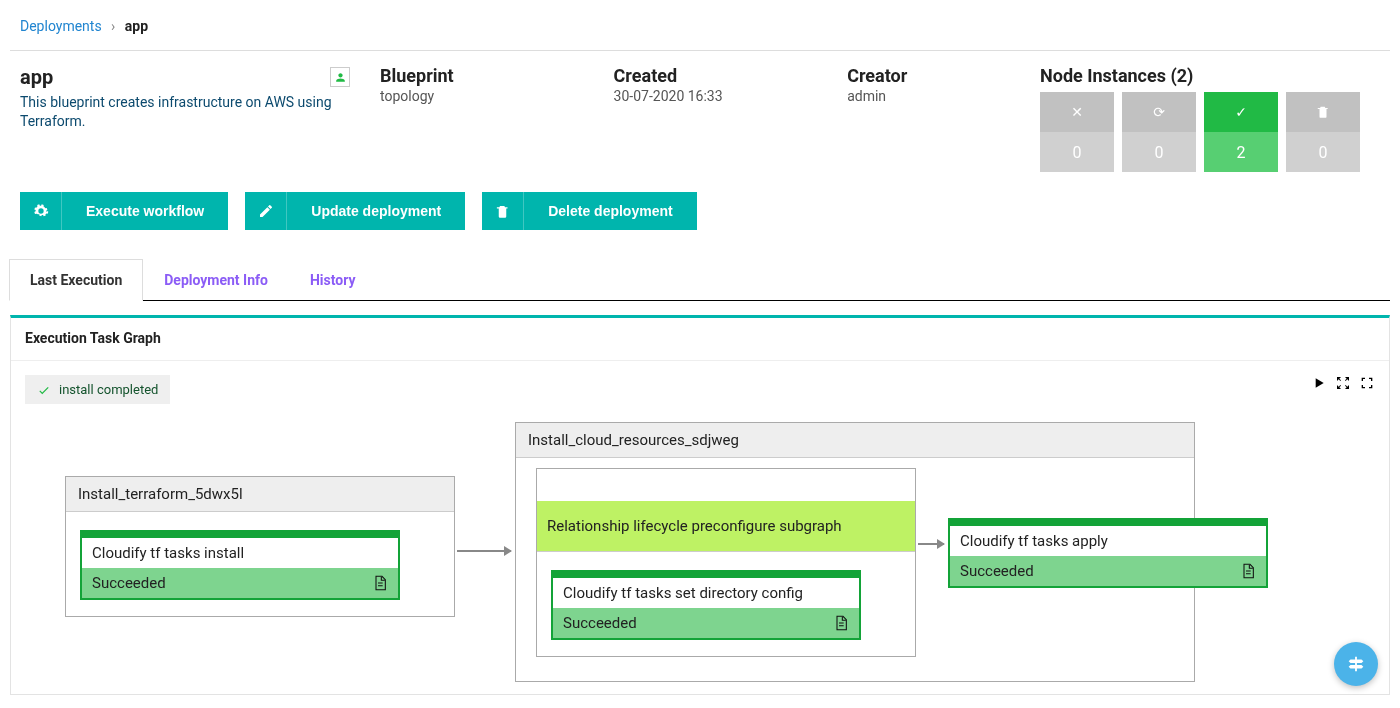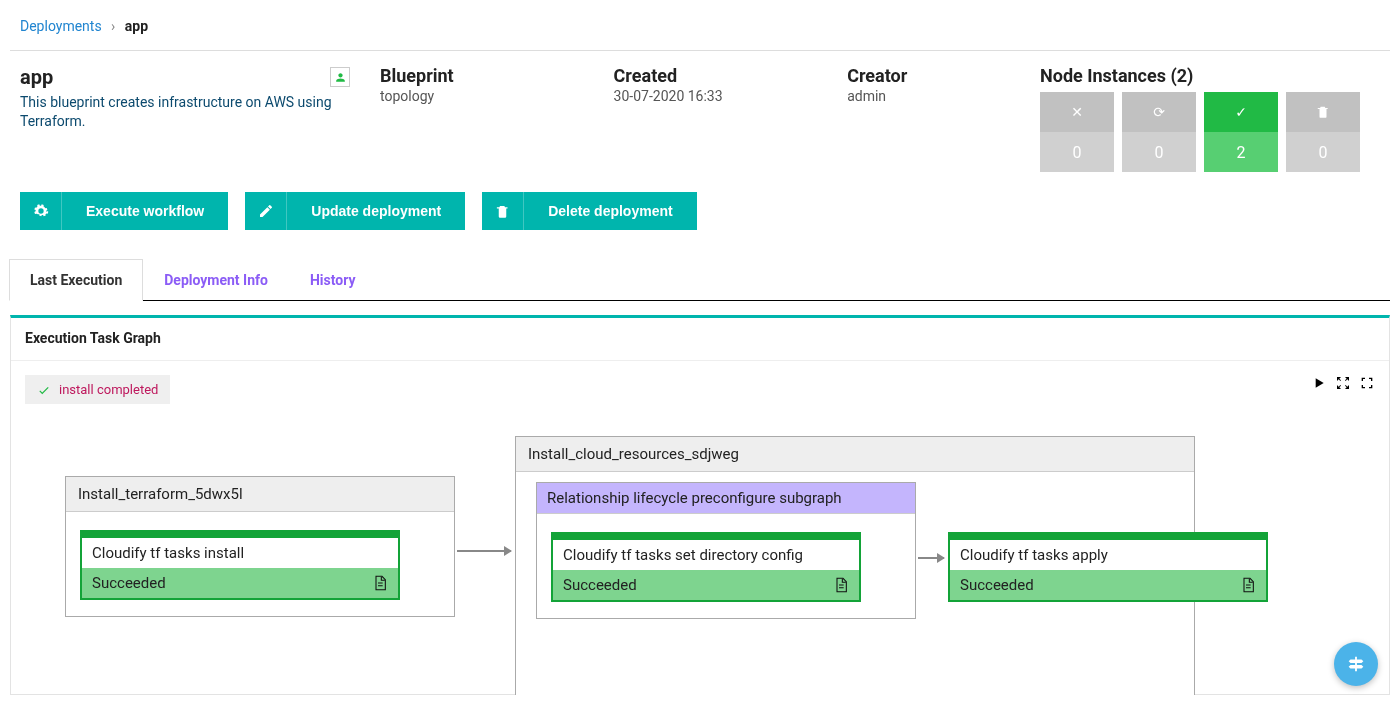--- a/index.html
+++ b/index.html
@@ -35,35 +35,35 @@
   .btn .text-part { padding:0 24px; }
 
   .tabs { display:flex; border-bottom:1px solid #000000; margin-left:-1px; }
   .tab { padding:12px 20px; color:#333; font-weight:700; font-size:14px; border:1px solid transparent; cursor:pointer; position:relative; top:1px; }
   .tab.active { border:1px solid #ddd; border-bottom:1px solid #fff; background:#fff; }
   .tab:not(.active) { font-weight:700; color:#8b5cf6; }
 
   .panel { border-top:3px solid #00b5ad; border-left:1px solid #e3e3e3; border-right:1px solid #e3e3e3; border-bottom:1px solid #e3e3e3; margin:14px 0 0 0; padding:0; background:#fff; }
   .panel-title { font-weight:700; font-size:14px; padding:12px 14px 14px 14px; }
   .panel-inner { border-top:1px solid #eee; padding:14px; position:relative; }
-  .status-chip { display:inline-flex; align-items:center; gap:8px; background:#efefef; padding:7px 12px; font-size:13px; color:#be185d; }
+  .status-chip { display:inline-flex; align-items:center; gap:8px; background:#efefef; padding:7px 12px; font-size:13px; color:#14532d; }
   .status-chip svg { width:14px; height:14px; }
   .graph-controls { position:absolute; top:14px; right:14px; display:flex; gap:8px; align-items:center; }
   .graph-controls .ctrl { cursor:pointer; color:#111; }
 
   .graph-area { position:relative; height:260px; margin-top:16px; }
   .node-box { position:absolute; border:1px solid #aaa; background:#fff; }
   .node-title { background:#eee; border-bottom:1px solid #ccc; padding:8px 12px; font-size:15px; }
   .node-body { padding:18px 14px 16px 14px; }
   .task-card { border:2px solid #13a338; background:#fff; width:320px; }
   .task-card .bar { background:#13a338; height:6px; }
   .task-card .task-title { padding:6px 10px; font-size:15px; }
   .task-card .task-status { background:#7ed48f; padding:6px 10px; font-size:15px; display:flex; justify-content:space-between; align-items:center; }
   .sub-box { border:1px solid #aaa; background:#fff; }
-  .sub-title { background:#c4b5fd; border-bottom:1px solid #ccc; padding:6px 10px; font-size:15px; }
+  .sub-title { background:#bef264; border-bottom:1px solid #ccc; padding:16px 10px; font-size:15px;margin-top:32px; }
   .sub-body { padding:18px 14px 16px 14px; }
 
   .arrow { position:absolute; height:2px; background:#888; }
   .arrow::after { content:""; position:absolute; right:-1px; top:-4px; border-left:8px solid #888; border-top:5px solid transparent; border-bottom:5px solid transparent; }
 
   .fab { position:fixed; right:22px; bottom:22px; width:44px; height:44px; border-radius:50%; background:#4bb3e9; display:flex; align-items:center; justify-content:center; box-shadow:0 2px 6px rgba(0,0,0,0.25); cursor:pointer; }
 
   svg { display:block; }
 </style>
 </head>
@@ -215,21 +215,21 @@
                       <path d="M6 2h9l5 5v15H6V2zm8 1v5h5M9 12h7M9 16h7" stroke="#111" stroke-width="1.6" fill="none"></path>
                     </svg>
                 </span>
               </div>
             </div>
           </div>
         </div>
 
         <div class="arrow" style="left:432px; top:130px; width:54px;"></div>
 
-        <div class="node-box" style="left:490px; top:16px; width:680px; height:260px;">
+        <div class="node-box" style="left:490px; top:2px; width:680px; height:260px;">
           <div class="node-title">Install_cloud_resources_sdjweg</div>
           <div class="node-body" style="position:relative; height:210px;">
 
             <div class="sub-box" style="position:absolute; left:20px; top:10px; width:380px;">
               <div class="sub-title">Relationship lifecycle preconfigure subgraph</div>
               <div class="sub-body">
                 <div class="task-card" style="width:310px;">
                   <div class="bar"></div>
                   <div class="task-title">Cloudify tf tasks set directory config</div>
                   <div class="task-status">

